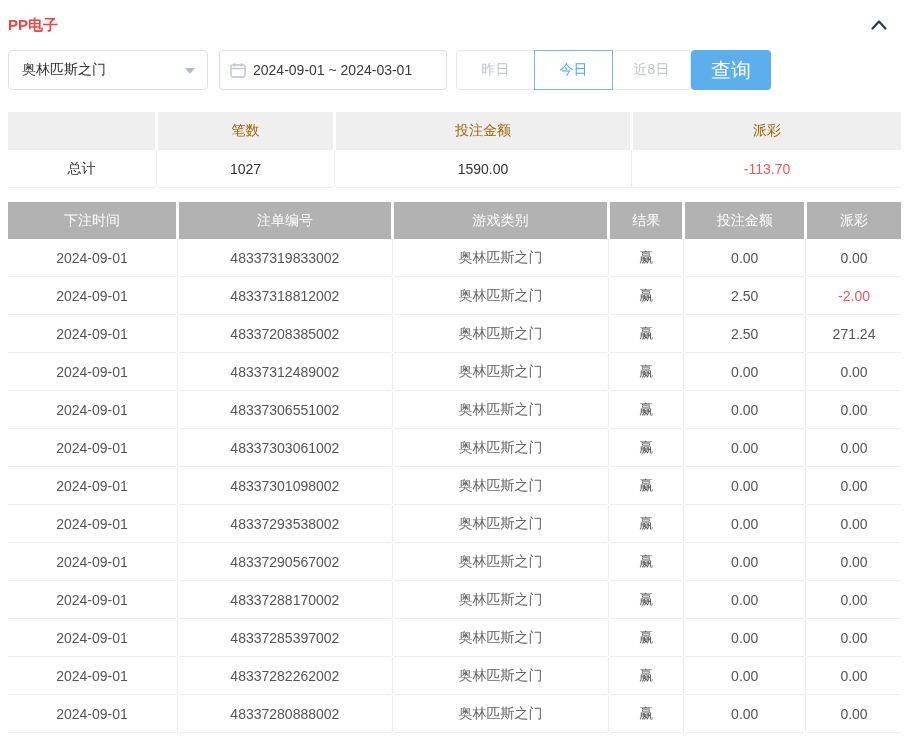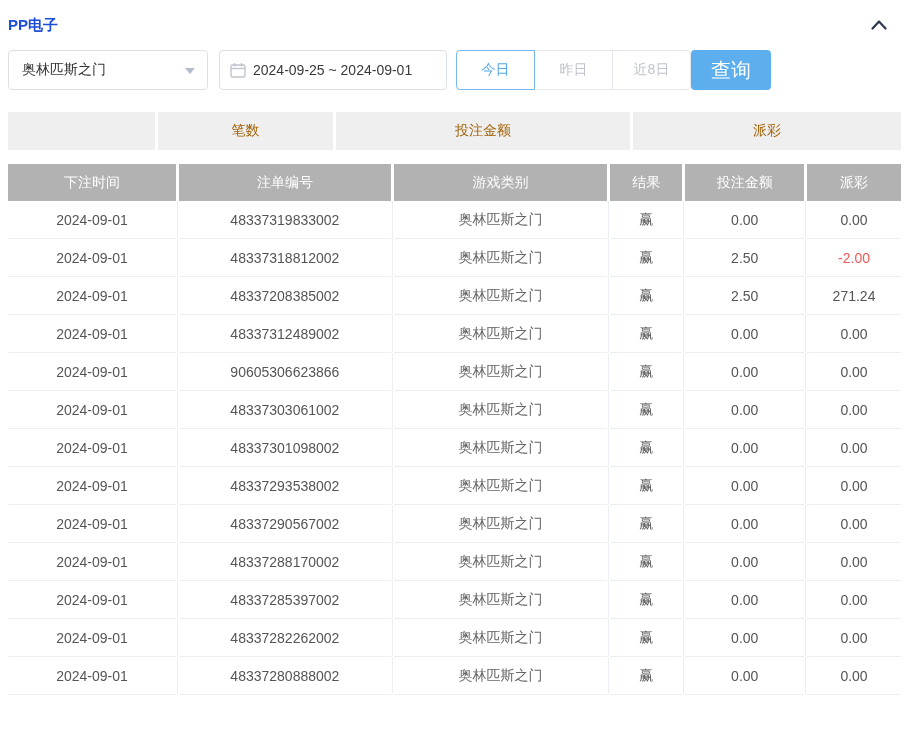--- a/index.html
+++ b/index.html
@@ -3,21 +3,21 @@
 <meta charset="utf-8">
 <style>
   * { margin: 0; padding: 0; box-sizing: border-box; }
   html, body { width: 909px; height: 738px; background: #fff; overflow: hidden; }
   body { font-family: "Liberation Sans", "DejaVu Sans", sans-serif; color: #333; }
 
   .page { padding: 8px; width: 909px; }
 
   
   .panel-head { display: flex; align-items: center; justify-content: space-between; padding: 6px 0 14px 0; }
-  .panel-title { font-size: 15px; font-weight: bold; color: #1d4ed8; }
+  .panel-title { font-size: 15px; font-weight: bold; color: #ef4444; }
   .collapse-btn { width: 28px; height: 22px; display: flex; align-items: center; justify-content: center; cursor: pointer; background: none; border: none; margin-right: 8px; }
 
   
   .filter-bar { display: flex; align-items: center; height: 40px; margin-bottom: 22px; }
   .select-box { position: relative; width: 200px; height: 40px; border: 1px solid #dcdfe6; border-radius: 4px; display: flex; align-items: center; padding: 0 30px 0 13px; cursor: pointer; background: #fff; }
   .select-box .value { font-size: 14px; color: #333; }
   .caret-down { position: absolute; right: 12px; top: 17px; width: 0; height: 0; border-left: 5px solid transparent; border-right: 5px solid transparent; border-top: 6px solid #b4bccc; }
 
   .date-box { margin-left: 11px; width: 228px; height: 40px; border: 1px solid #dcdfe6; border-radius: 4px; display: flex; align-items: center; padding: 0 10px; cursor: pointer; background: #fff; }
   .cal-icon { width: 16px; height: 16px; margin-right: 7px; color: #c0c4cc; flex: 0 0 auto; }
@@ -75,38 +75,44 @@
       <span class="caret-down"></span>
     </div>
 
     <div class="date-box">
       <svg class="cal-icon" viewBox="0 0 16 16">
         <rect x="1" y="3" width="14" height="12" rx="1.5" fill="none" stroke="#c0c4cc" stroke-width="1.4"></rect>
         <line x1="1" y1="6.5" x2="15" y2="6.5" stroke="#c0c4cc" stroke-width="1.4"></line>
         <line x1="4.5" y1="1" x2="4.5" y2="4.5" stroke="#c0c4cc" stroke-width="1.4"></line>
         <line x1="11.5" y1="1" x2="11.5" y2="4.5" stroke="#c0c4cc" stroke-width="1.4"></line>
       </svg>
-      <span class="value">2024-09-25 ~ 2024-09-01</span>
+      <span class="value">2024-09-01 ~ 2024-03-01</span>
     </div>
 
     <div class="range-group">
+      <button class="range-btn">昨日</button>
       <button class="range-btn active">今日</button>
-      <button class="range-btn">昨日</button>
       <button class="range-btn">近8日</button>
     </div>
 
     <button class="search-btn">查询</button>
   </div>
 
   <div class="summary">
     <div class="grid-row head">
       <div class="cell s0"></div>
       <div class="cell s1">笔数</div>
       <div class="cell s2">投注金额</div>
       <div class="cell s3">派彩</div>
+    </div>
+    <div class="grid-row body">
+      <div class="cell s0">总计</div>
+      <div class="cell s1">1027</div>
+      <div class="cell s2">1590.00</div>
+      <div class="cell s3 auto-neg neg">-113.70</div>
     </div>
   </div>
 
   <div class="bets">
     <div class="grid-row head">
       <div class="cell c0">下注时间</div>
       <div class="cell c1">注单编号</div>
       <div class="cell c2">游戏类别</div>
       <div class="cell c3">结果</div>
       <div class="cell c4">投注金额</div>
@@ -144,21 +150,21 @@
     <div class="cell c0">2024-09-01</div>
     <div class="cell c1">48337312489002</div>
     <div class="cell c2">奥林匹斯之门</div>
     <div class="cell c3">赢</div>
     <div class="cell c4">0.00</div>
     <div class="cell c5 auto-neg">0.00</div>
   </div>
 
   <div class="grid-row body-row">
     <div class="cell c0">2024-09-01</div>
-    <div class="cell c1">90605306623866</div>
+    <div class="cell c1">48337306551002</div>
     <div class="cell c2">奥林匹斯之门</div>
     <div class="cell c3">赢</div>
     <div class="cell c4">0.00</div>
     <div class="cell c5 auto-neg">0.00</div>
   </div>
 
   <div class="grid-row body-row">
     <div class="cell c0">2024-09-01</div>
     <div class="cell c1">48337303061002</div>
     <div class="cell c2">奥林匹斯之门</div>

